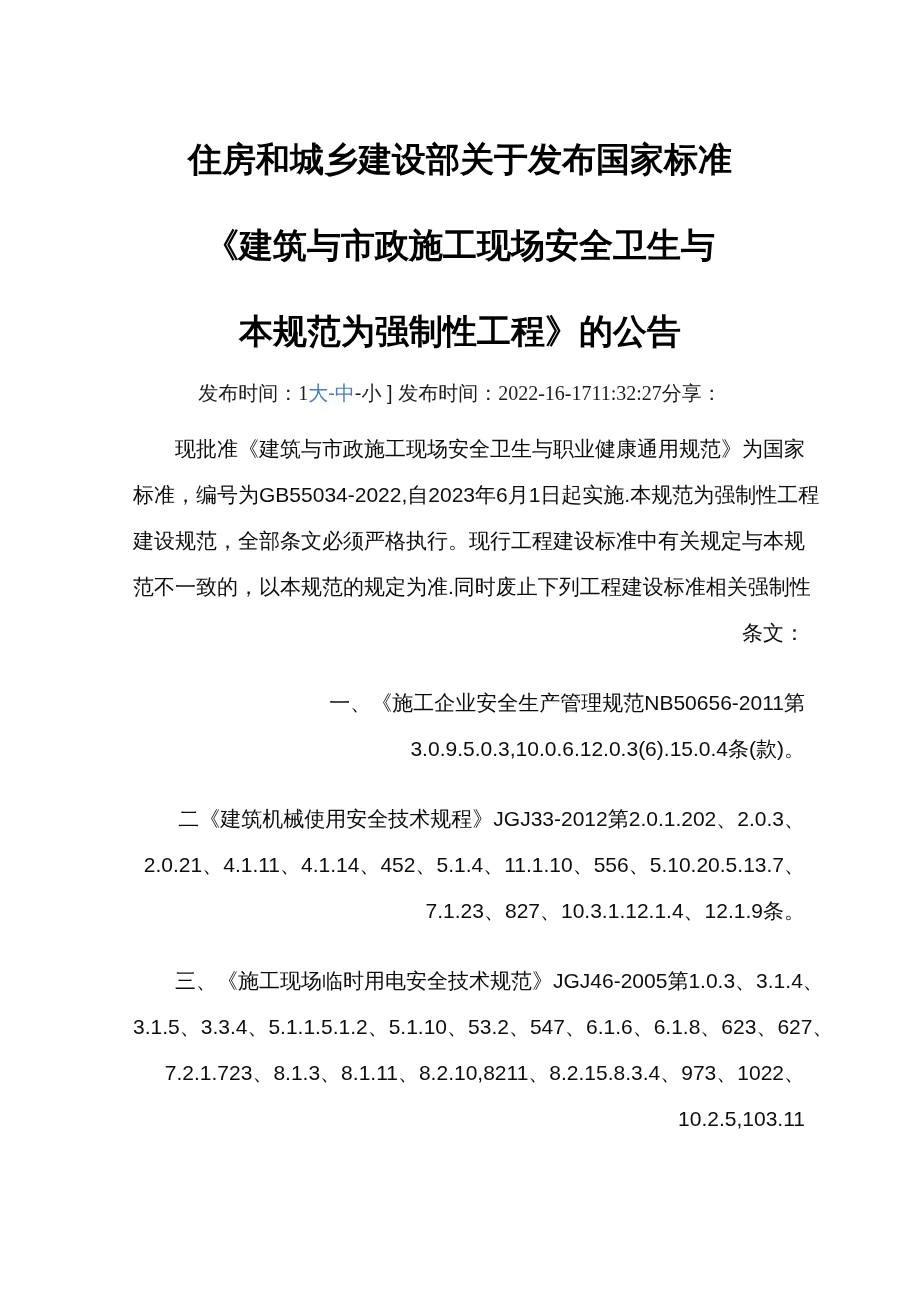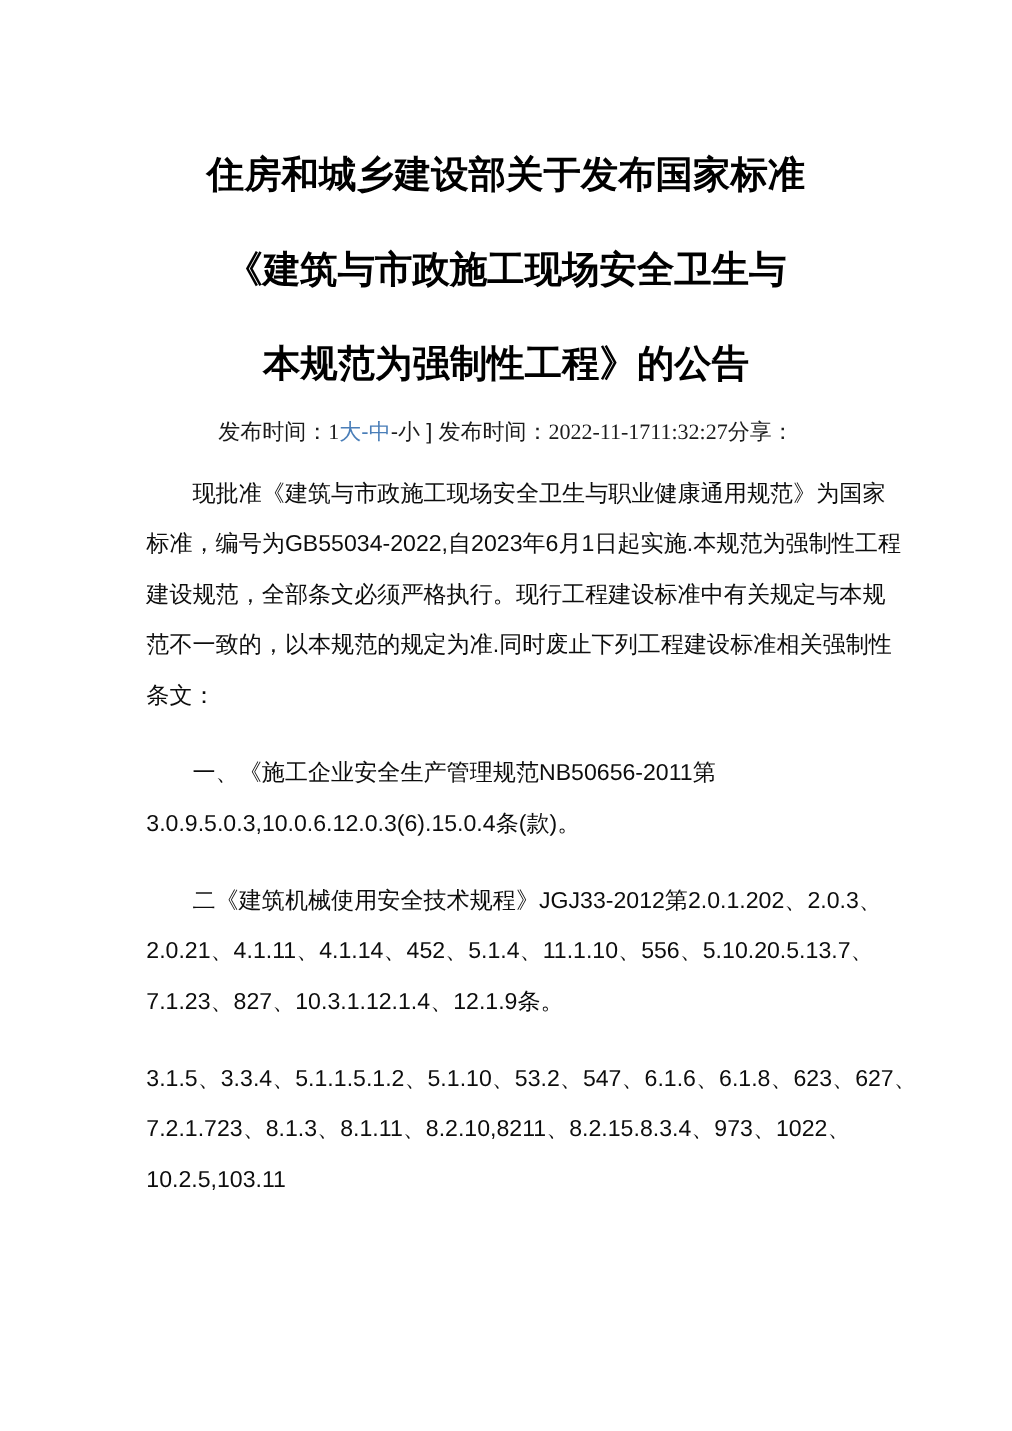--- a/index.html
+++ b/index.html
@@ -50,55 +50,56 @@
   }
   .doc-body {
     position: absolute;
     top: 426px;
     left: 133px;
     width: 672px;
     font-size: 21px;
     line-height: 46px;
     color: #0d0d0d;
   }
-  .para { margin: 0; }
+  .para { margin: 0; text-align: right; }
   .para + .para { margin-top: 24px; }
   .body-line { white-space: nowrap; }
   .body-line.indent { text-indent: 42px; }
 </style>
 </head>
 <body>
 
 <div class="page">
 
   <div class="title-block">
     <div class="title-line">住房和城乡建设部关于发布国家标准</div>
     <div class="title-line">《建筑与市政施工现场安全卫生与</div>
     <div class="title-line">本规范为强制性工程》的公告</div>
   </div>
 
-  <div class="meta-bar"><span class="seg-plain">发布时间：</span><span class="seg-serif">1</span><span class="seg-link">大</span><span class="seg-link">-</span><span class="seg-link">中</span><span class="seg-plain">-</span><span class="seg-plain">小 ] </span><span class="seg-plain">发布时间：</span><span class="seg-serif">2022-11-1711:32:27</span><span class="seg-plain">分享：</span></div>
+  <div class="meta-bar"><span class="seg-plain">发布时间：</span><span class="seg-serif">1</span><span class="seg-link">大</span><span class="seg-link">-</span><span class="seg-link">中</span><span class="seg-plain">-</span><span class="seg-plain">小 ] </span><span class="seg-plain">发布时间：</span><span class="seg-serif">2022-16-1711:32:27</span><span class="seg-plain">分享：</span></div>
 
   <div class="doc-body">
       <div class="para">
         <div class="body-line indent">现批准《建筑与市政施工现场安全卫生与职业健康通用规范》为国家</div>
         <div class="body-line">标准，编号为GB55034-2022,自2023年6月1日起实施.本规范为强制性工程</div>
         <div class="body-line">建设规范，全部条文必须严格执行。现行工程建设标准中有关规定与本规</div>
         <div class="body-line">范不一致的，以本规范的规定为准.同时废止下列工程建设标准相关强制性</div>
         <div class="body-line">条文：</div>
       </div>
       <div class="para">
         <div class="body-line indent">一、《施工企业安全生产管理规范NB50656-2011第</div>
         <div class="body-line">3.0.9.5.0.3,10.0.6.12.0.3(6).15.0.4条(款)。</div>
       </div>
       <div class="para">
         <div class="body-line indent">二《建筑机械使用安全技术规程》JGJ33-2012第2.0.1.202、2.0.3、</div>
         <div class="body-line">2.0.21、4.1.11、4.1.14、452、5.1.4、11.1.10、556、5.10.20.5.13.7、</div>
         <div class="body-line">7.1.23、827、10.3.1.12.1.4、12.1.9条。</div>
       </div>
       <div class="para">
+        <div class="body-line indent">三、《施工现场临时用电安全技术规范》JGJ46-2005第1.0.3、3.1.4、</div>
         <div class="body-line">3.1.5、3.3.4、5.1.1.5.1.2、5.1.10、53.2、547、6.1.6、6.1.8、623、627、</div>
         <div class="body-line">7.2.1.723、8.1.3、8.1.11、8.2.10,8211、8.2.15.8.3.4、973、1022、</div>
         <div class="body-line">10.2.5,103.11</div>
       </div>
     </div>
 
 </div>
 
 </body></html>

